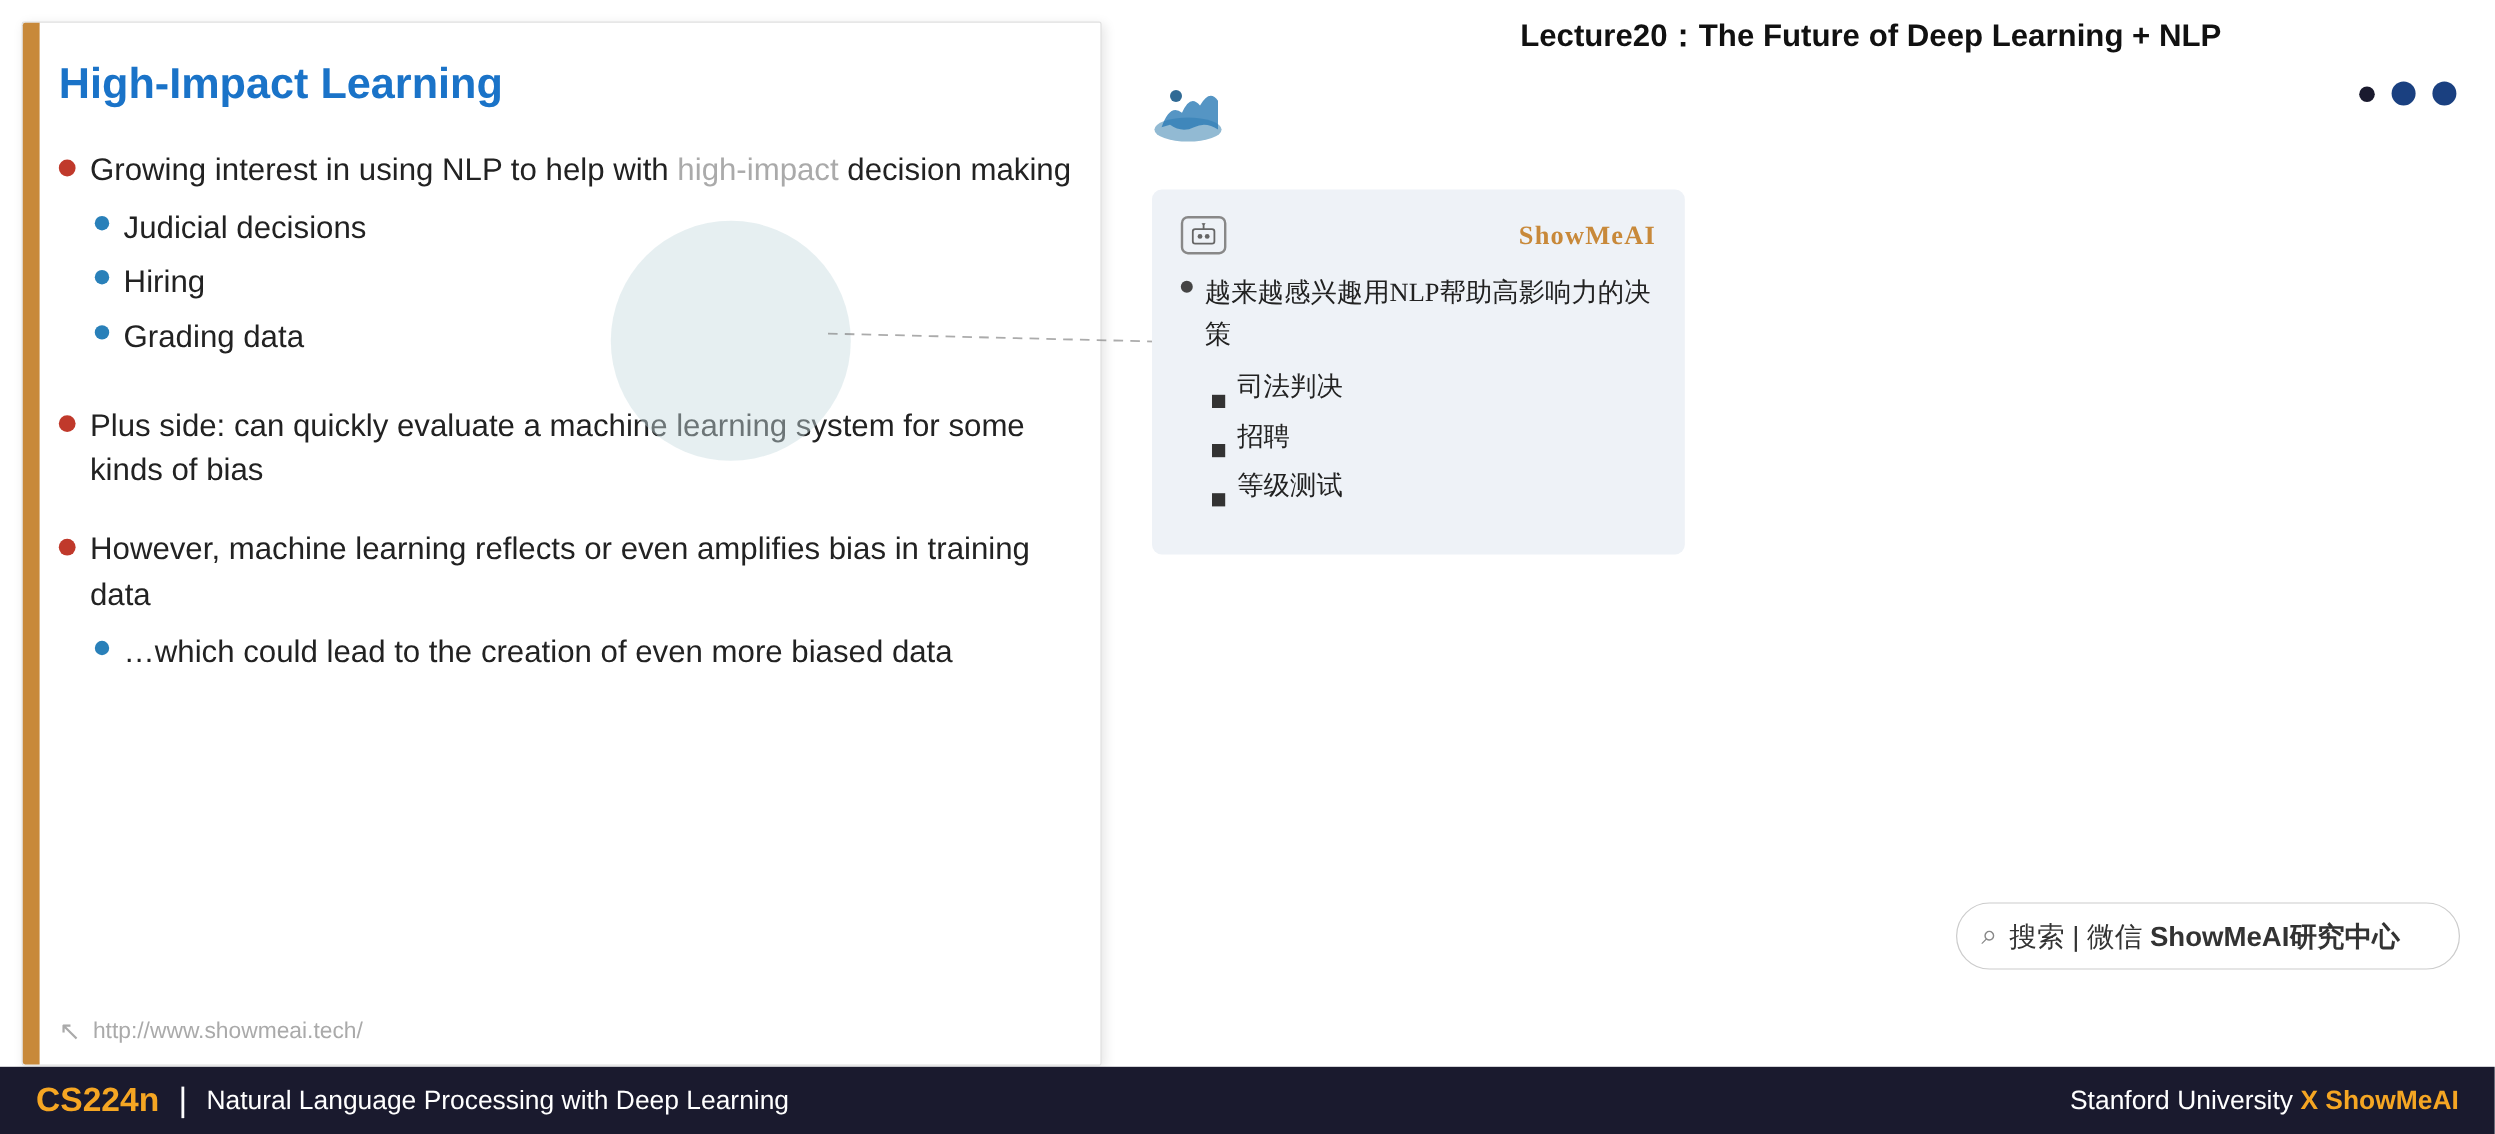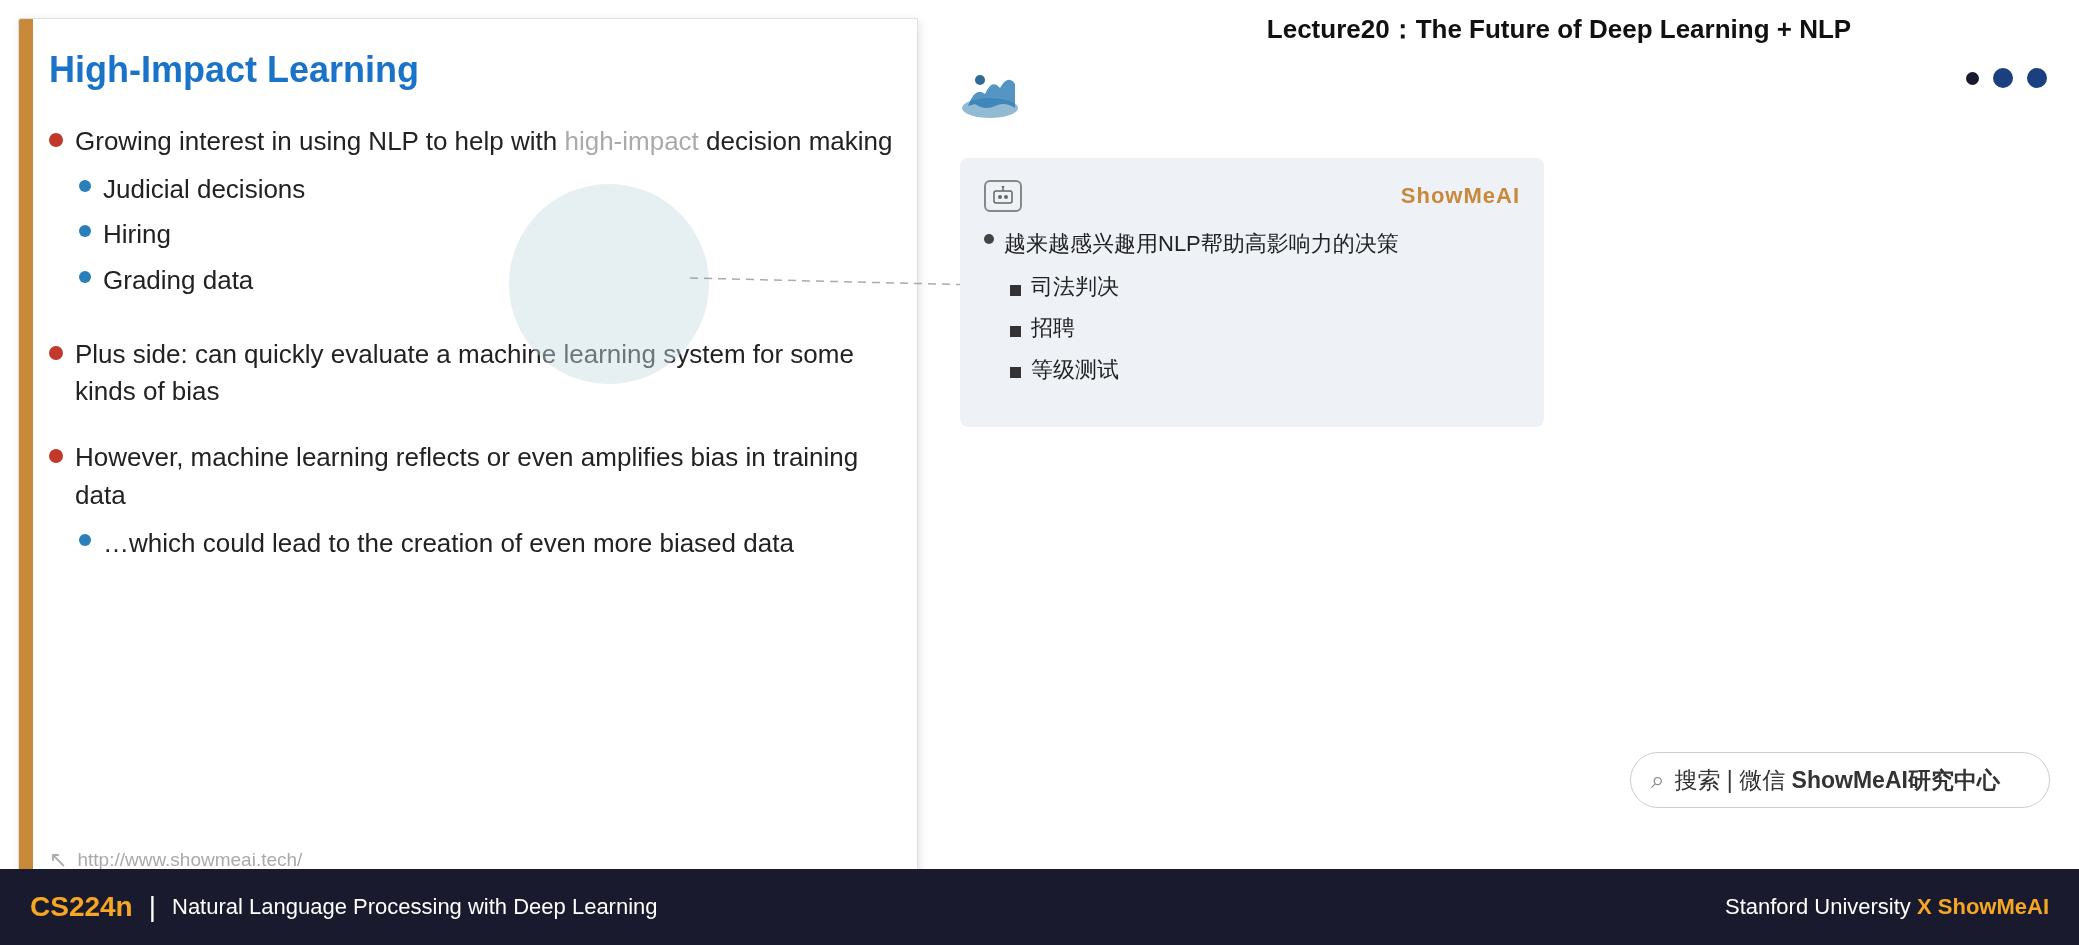--- a/index.html
+++ b/index.html
@@ -176,24 +176,25 @@
       font-size: 38px;
       font-weight: bold;
       color: #1a73c8;
     }
 
     
     .translation-box {
       position: absolute;
       top: 140px;
       left: 0;
-      width: 584px;
+      width: 444px;
       background: #eef2f7;
       border-radius: 8px;
       padding: 22px 24px 24px 24px;
+      font-family: Liberation Serif, serif;
     }
     .ai-icon-row {
       display: flex;
       justify-content: space-between;
       align-items: center;
       margin-bottom: 14px;
     }
     .ai-icon {
       width: 38px;
       height: 32px;
@@ -231,21 +232,21 @@
       flex-shrink: 0;
       margin-top: 8px;
     }
     .cn-sub-list {
       list-style: none;
       margin-top: 8px;
       margin-left: 6px;
     }
     .cn-sub-list li {
       display: flex;
-      align-items: center;
+      align-items: flex-end;
       gap: 10px;
       font-size: 22px;
       margin-bottom: 6px;
       color: #222222;
     }
     .cn-square {
       width: 11px;
       height: 11px;
       background: #333;
       flex-shrink: 0;
@@ -276,21 +277,21 @@
       color: #333;
       font-weight: 500;
     }
 
     
     .footer-bar {
       position: absolute;
       bottom: 0;
       left: 0;
       width: 2079px;
-      height: 76px;
+      height: 56px;
       background: #1a1a2e;
       display: flex;
       align-items: center;
       padding: 0 30px;
       justify-content: space-between;
     }
     .footer-left {
       display: flex;
       align-items: center;
       gap: 16px;

